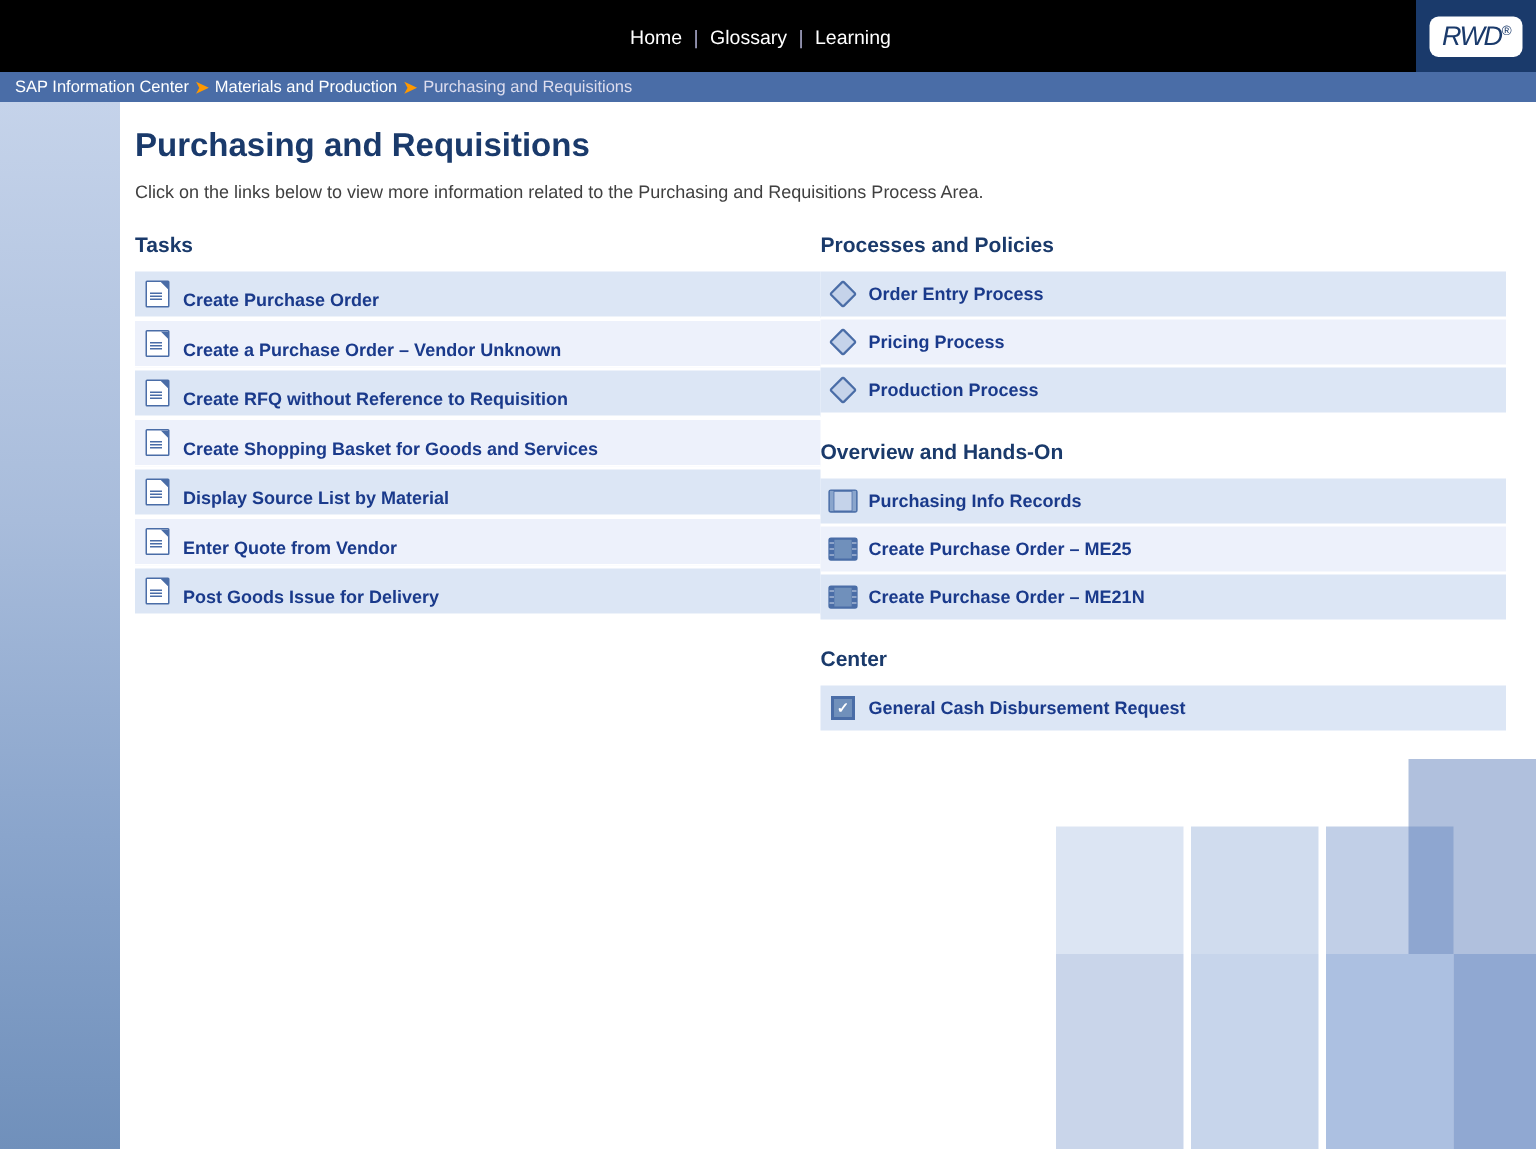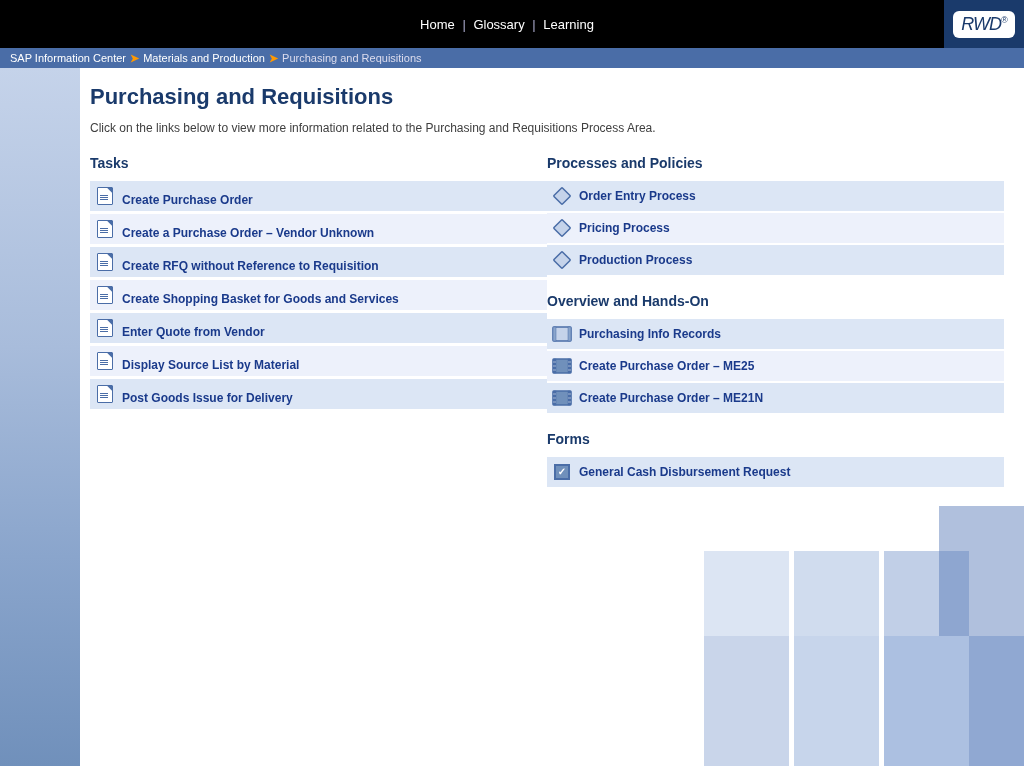--- a/index.html
+++ b/index.html
@@ -307,30 +307,30 @@
           </div>
           <a href="#" class="task-link">Create Shopping Basket for Goods and Services</a>
         </div>
 
         <div class="task-item">
           <div class="icon-wrapper">
             <div class="doc-icon">
                 <div class="doc-icon-inner"></div>
               </div>
           </div>
+          <a href="#" class="task-link">Display Source List by Material</a>
+        </div>
+
+        <div class="task-item">
+          <div class="icon-wrapper">
+            <div class="doc-icon">
+                <div class="doc-icon-inner"></div>
+              </div>
+          </div>
           <a href="#" class="task-link">Enter Quote from Vendor</a>
-        </div>
-
-        <div class="task-item">
-          <div class="icon-wrapper">
-            <div class="doc-icon">
-                <div class="doc-icon-inner"></div>
-              </div>
-          </div>
-          <a href="#" class="task-link">Display Source List by Material</a>
         </div>
 
         <div class="task-item">
           <div class="icon-wrapper">
             <div class="doc-icon">
                 <div class="doc-icon-inner"></div>
               </div>
           </div>
           <a href="#" class="task-link">Post Goods Issue for Delivery</a>
         </div>
@@ -407,21 +407,21 @@
               <line x1="1" y1="8" x2="4" y2="8" stroke="#fff" stroke-width="0.5"></line>
               <line x1="1" y1="12" x2="4" y2="12" stroke="#fff" stroke-width="0.5"></line>
               <line x1="16" y1="4" x2="19" y2="4" stroke="#fff" stroke-width="0.5"></line>
               <line x1="16" y1="8" x2="19" y2="8" stroke="#fff" stroke-width="0.5"></line>
               <line x1="16" y1="12" x2="19" y2="12" stroke="#fff" stroke-width="0.5"></line>
             </svg>
           </div>
           <a href="#" class="task-link">Create Purchase Order – ME21N</a>
         </div>
 
-        <div class="section-title section-gap">Forms</div>
+        <div class="section-title section-gap">Center</div>
 
         <div class="process-item">
           <div class="icon-wrapper">
             <div class="checkbox-icon"></div>
           </div>
           <a href="#" class="task-link">General Cash Disbursement Request</a>
         </div>
 
       </div>
     </div>

